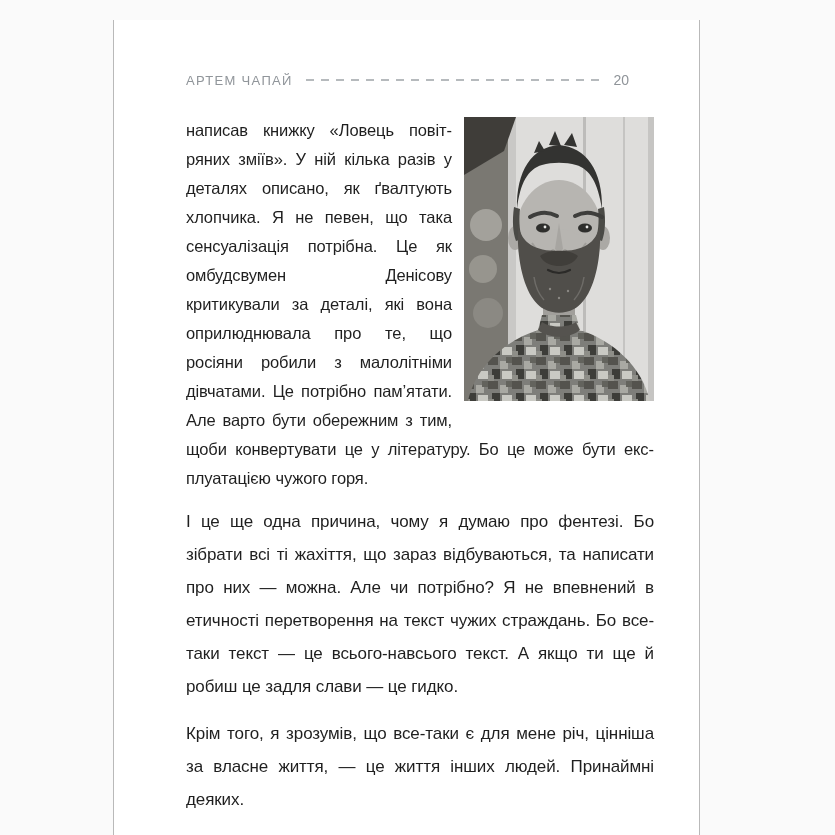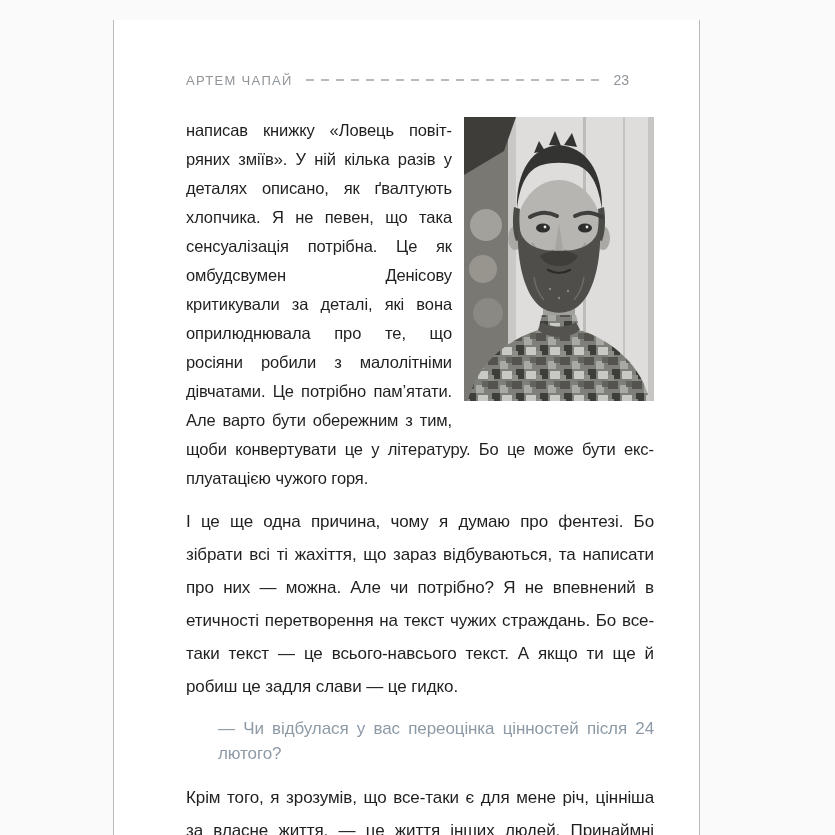--- a/index.html
+++ b/index.html
@@ -100,21 +100,21 @@
 </style>
 </head>
 <body>
 
 <div class="canvas">
   <div class="page">
 
     <div class="running-header">
       <span class="author">АРТЕМ ЧАПАЙ</span>
       <span class="dashes"></span>
-      <span class="pagenum">23</span>
+      <span class="pagenum">20</span>
     </div>
 
     <div class="content">
 
       <div class="para1-block">
         <div class="photo">
           <svg width="190" height="284" viewBox="0 0 190 284" xmlns="http://www.w3.org/2000/svg" aria-hidden="true">
             <defs>
               <pattern id="camo" width="24" height="24" patternUnits="userSpaceOnUse">
                 <rect width="24" height="24" fill="#7e7e7a"></rect>
@@ -176,21 +176,20 @@
             <circle cx="86" cy="172" r="1.2" fill="#8a8884"></circle>
             <circle cx="104" cy="174" r="1.2" fill="#8a8884"></circle>
             <circle cx="95" cy="181" r="1.2" fill="#8a8884"></circle>
           </svg>
         </div>
         <p class="p-narrow">написав книжку «Ловець повіт­ряних зміїв». У ній кілька разів у деталях описано, як ґвалтують хлопчика. Я не певен, що така сен­суалізація потрібна. Це як омбудс­вумен Денісову критикували за деталі, які вона оприлюднювала про те, що росіяни робили з мало­літніми дівчатами. Це потрібно па­м’ятати. Але варто бути обереж­ним з тим, щоби конвертувати це у літературу. Бо це може бути екс­плуатацією чужого горя.</p>
       </div>
 
       <p class="p-body p2">І це ще одна причина, чому я думаю про фентезі. Бо зібрати всі ті жахіття, що зараз відбуваються, та написати про них — можна. Але чи потрібно? Я не впевнений в етичності перетворення на текст чужих страждань. Бо все-таки текст — це всього-навсього текст. А якщо ти ще й робиш це задля слави — це гидко.</p>
 
-      <p class="question">— Чи відбулася у вас переоцінка цінностей після 24 лю­того?</p>
 
 
       <p class="p-body p4">Крім того, я зрозумів, що все-таки є для мене річ, цінніша за власне життя, — це життя інших людей. Принаймні деяких.</p>
 
     </div>
 
     <div class="page-shadow"></div>
   </div>
 </div>
 

